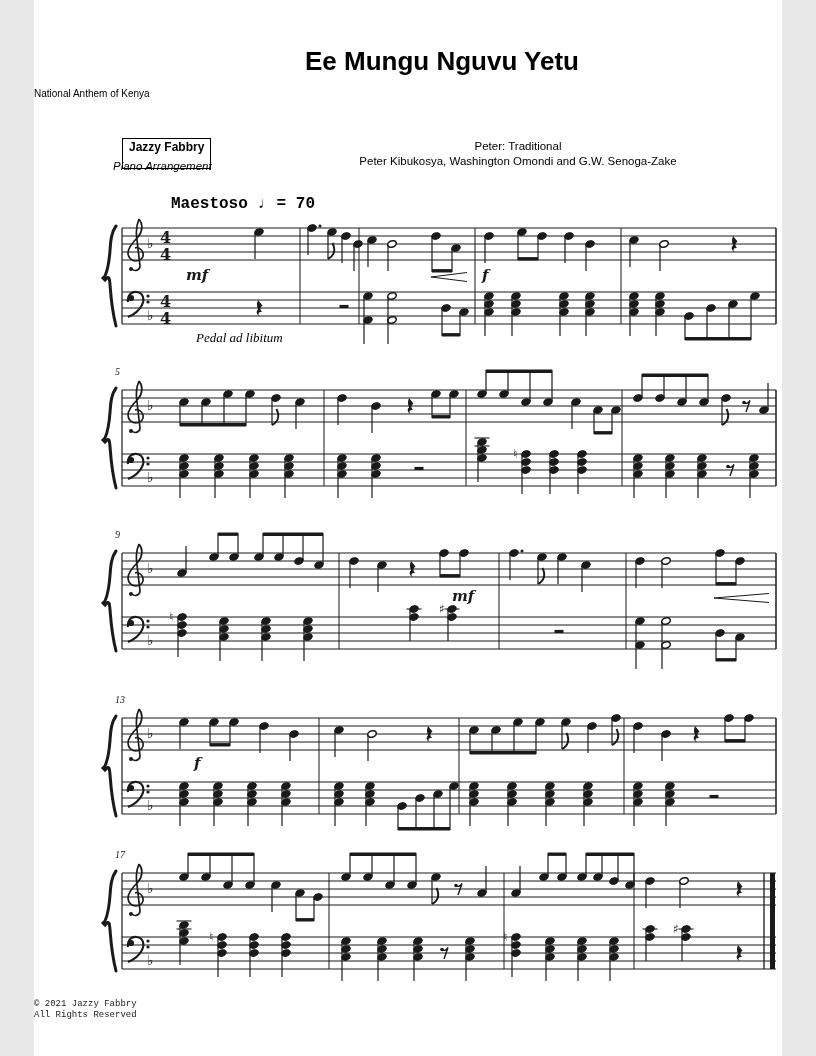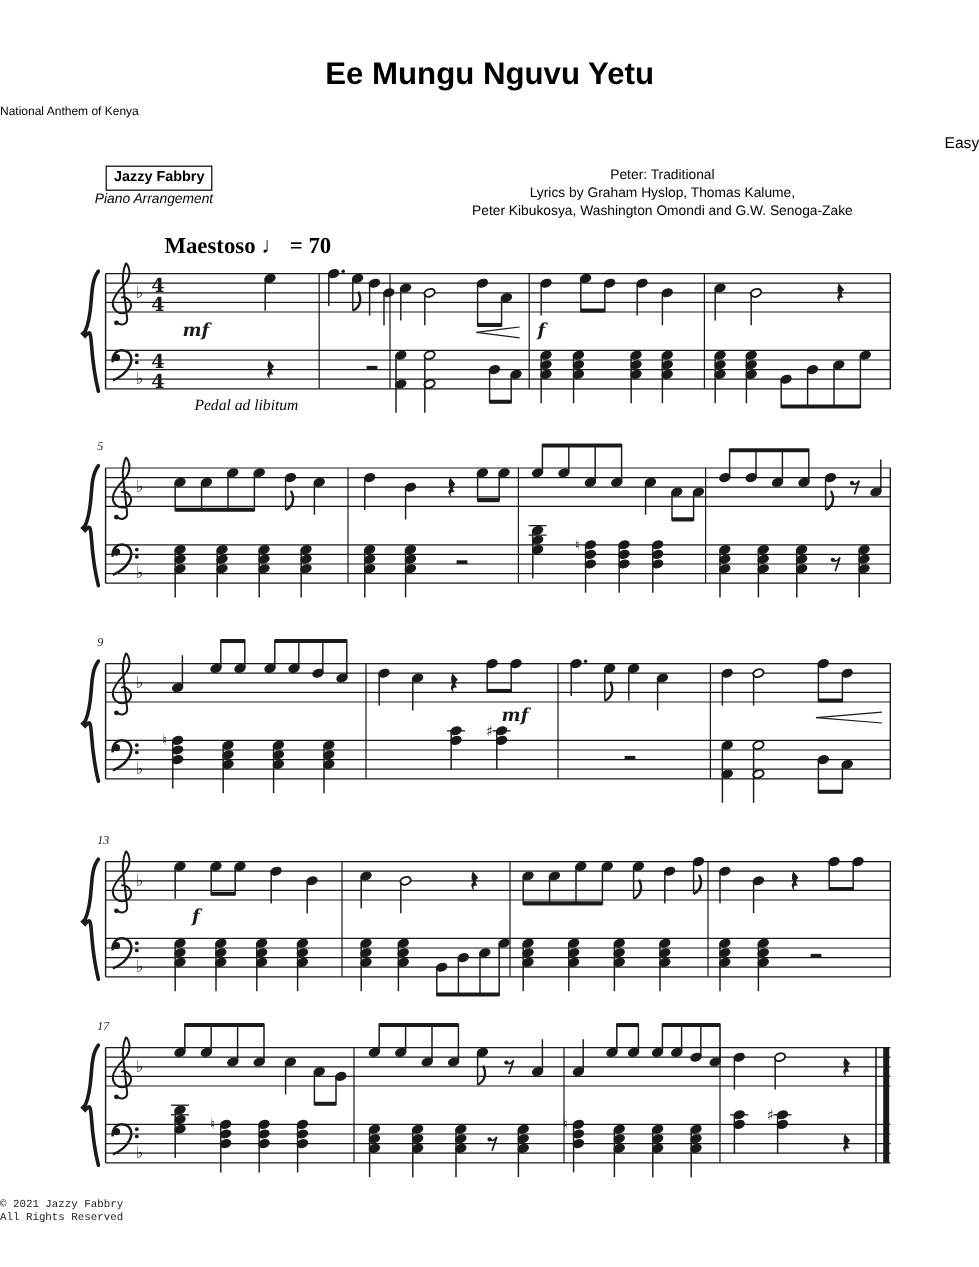--- a/index.html
+++ b/index.html
@@ -1,44 +1,43 @@
 <!DOCTYPE html>
 <html><head>
 <meta charset="utf-8">
 <style>
   html,body{margin:0;padding:0;background:#e8e8e8;}
-  #page{position:relative;width:816px;height:1056px;background:#ffffff;margin:0 auto;
+  #page{position:relative;width:748px;height:1056px;background:#ffffff;margin:0 auto;
         font-family:"Liberation Sans",sans-serif;color:#000;overflow:hidden;}
   .abs{position:absolute;}
   .title{top:46px;left:0;width:816px;text-align:center;font-size:26px;font-weight:bold;}
   .subtitle{top:88px;left:0;width:816px;text-align:left;font-size:10px;}
   .difficulty{top:111px;left:0;width:816px;text-align:right;font-size:13px;}
-  .arranger-box{top:138px;left:88px;border:1.3px solid #000;padding:1px 6px 4px 6px;
+  .arranger-box{top:138px;left:88px;border:1.3px solid #000;padding:1px 6px 14px 6px;
         font-size:12px;font-weight:bold;}
   .arranger-sub{top:160px;left:79px;font-size:11.5px;font-style:italic;}
   .credits{top:139px;right:74px;width:380px;text-align:center;font-size:11.5px;line-height:15px;}
-  .tempo{top:195px;left:137px;font-size:19px;font-weight:bold;
-        font-family:Liberation Serif, serif;}
+  .tempo{top:195px;left:137px;font-size:16px;font-weight:bold;
+        font-family:Liberation Mono, monospace;}
   .pedal{top:330px;left:162px;font-size:13px;font-style:italic;
         font-family:"Liberation Serif","DejaVu Serif",serif;}
   .footer{top:999px;left:0;width:816px;text-align:left;font-size:9px;line-height:11px;color:#222;font-family:Liberation Mono, monospace;}
   svg.system{position:absolute;left:60px;}
 </style>
 </head>
 <body>
 
 <div id="page">
   <div class="abs title">Ee Mungu Nguvu Yetu</div>
   <div class="abs subtitle">National Anthem of Kenya</div>
   <div class="abs difficulty">Easy</div>
   <div class="abs arranger-box">Jazzy Fabbry</div>
   <div class="abs arranger-sub">Piano Arrangement</div>
   <div class="abs credits">
     <div>Peter: Traditional</div>
-    <div>Lyrics by Graham Hyslop, Thomas Kalume,</div>
     <div>Peter Kibukosya, Washington Omondi and G.W. Senoga-Zake</div>
   </div>
   <div class="abs tempo">Maestoso ♩ = 70</div>
   <div class="abs pedal">Pedal ad libitum</div>
   <div id="systems">
       <svg width="700" height="150" class="system" style="top: 200px;">
         <line x1="28" y1="28" x2="682" y2="28" stroke="#1a1a1a" stroke-width="1"></line>
         <line x1="28" y1="92" x2="682" y2="92" stroke="#1a1a1a" stroke-width="1"></line>
         <line x1="28" y1="36" x2="682" y2="36" stroke="#1a1a1a" stroke-width="1"></line>
         <line x1="28" y1="100" x2="682" y2="100" stroke="#1a1a1a" stroke-width="1"></line>

